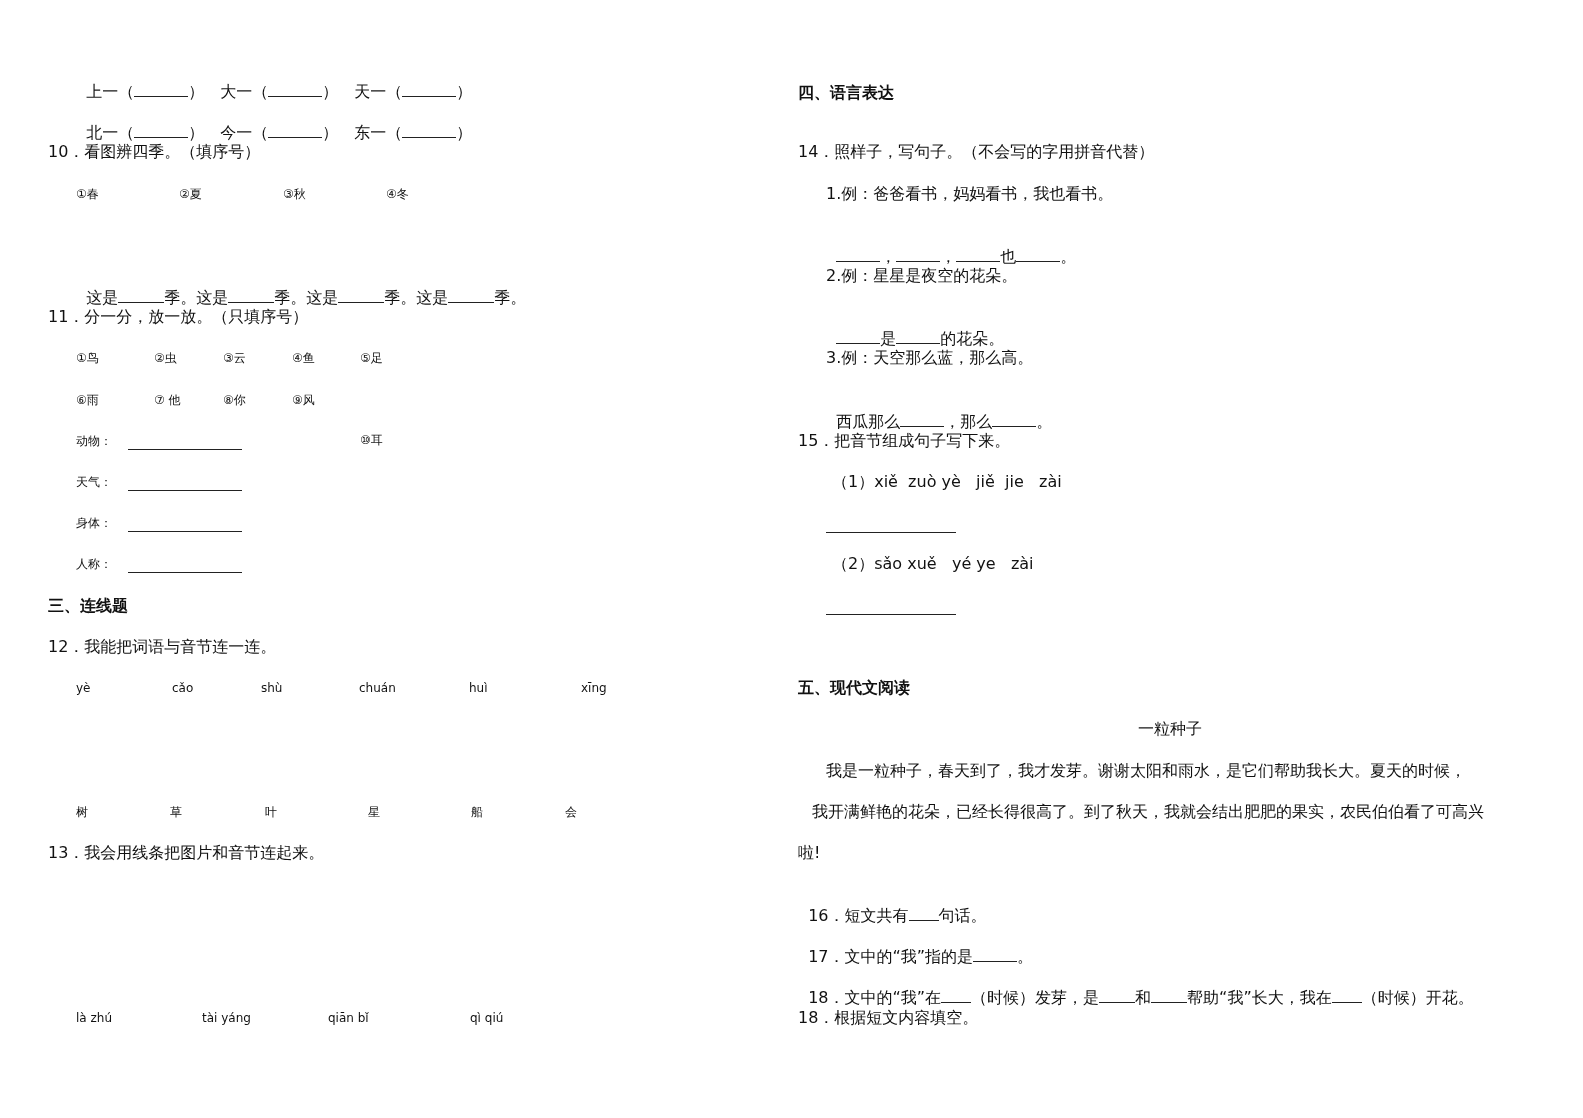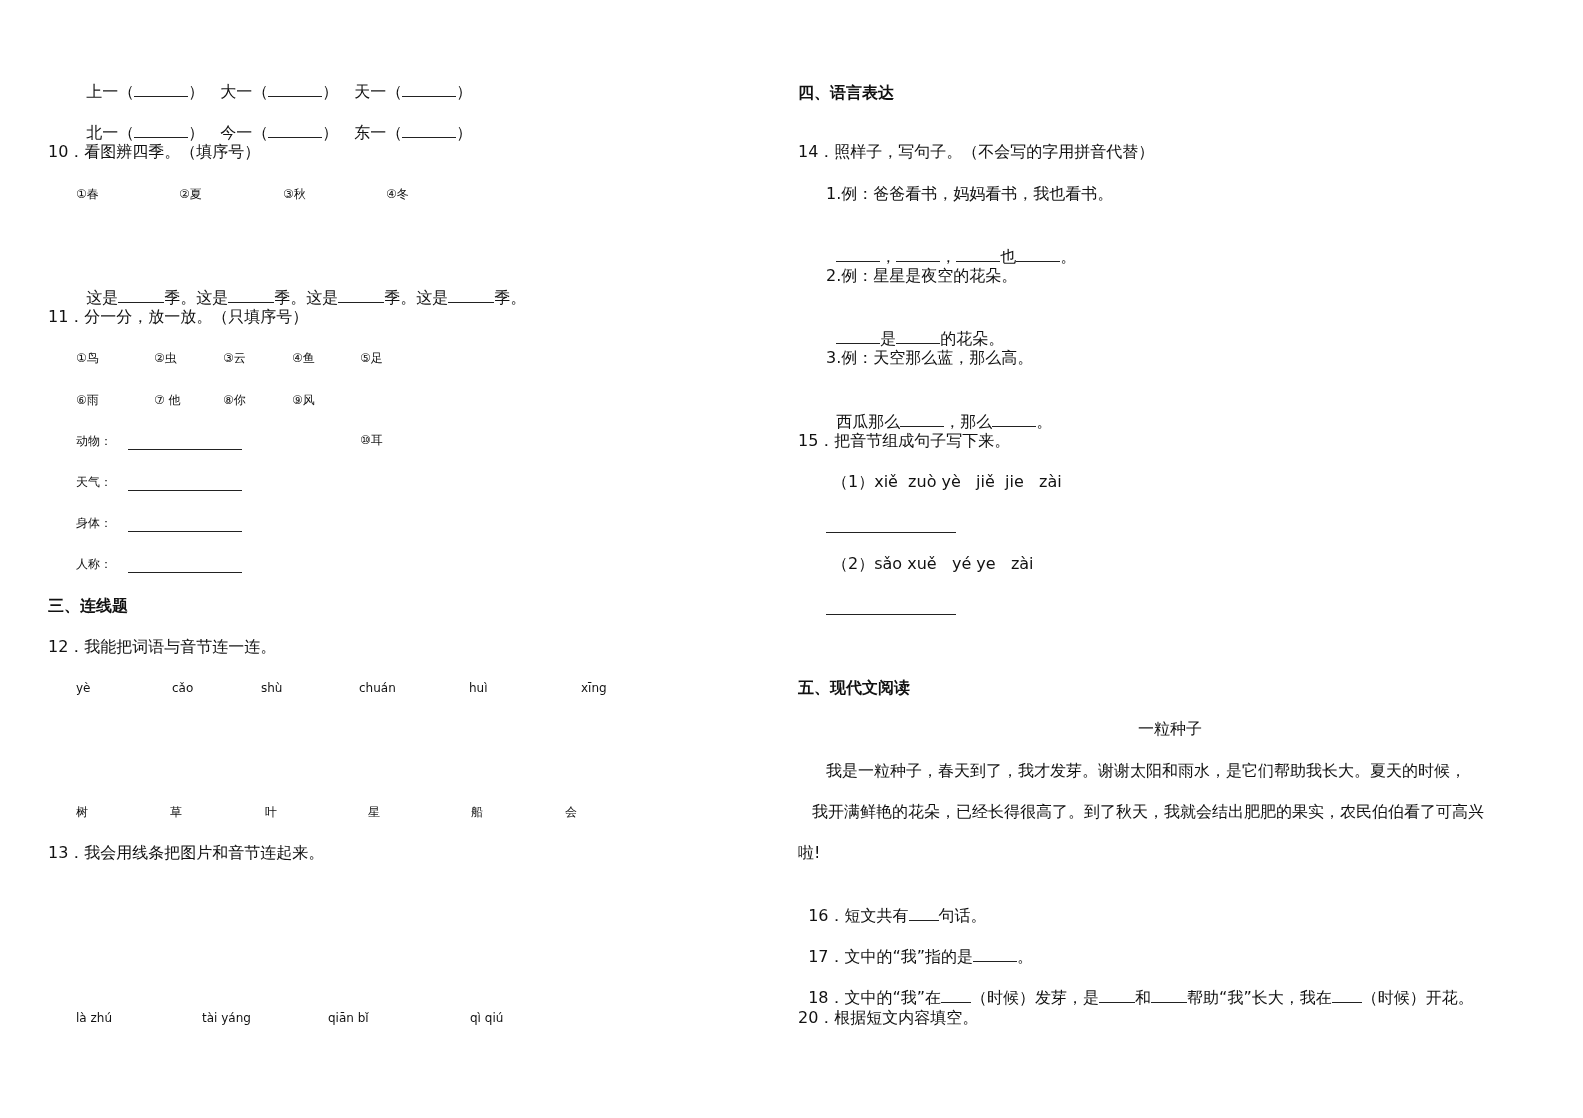--- a/index.html
+++ b/index.html
@@ -109,13 +109,13 @@
 
 <div class="line" style="left:798px; top:883px;">
   <span>16．短文共有</span><span class="u" style="width:30px;"></span><span>句话。</span>
 </div>
 <div class="line" style="left:798px; top:924px;">
   <span>17．文中的“我”指的是</span><span class="u" style="width:44px;"></span><span>。</span>
 </div>
 <div class="line" style="left:798px; top:965px;">
   <span>18．文中的“我”在</span><span class="u" style="width:30px;"></span><span>（时候）发芽，是</span><span class="u" style="width:36px;"></span><span>和</span><span class="u" style="width:36px;"></span><span>帮助“我”长大，我在</span><span class="u" style="width:30px;"></span><span>（时候）开花。</span>
 </div>
-<div class="line" style="left:798px; top:1007px;">20．根据短文内容填空。</div>
+<div class="line" style="left:798px; top:1007px;">18．根据短文内容填空。</div>
 
 </body></html>

